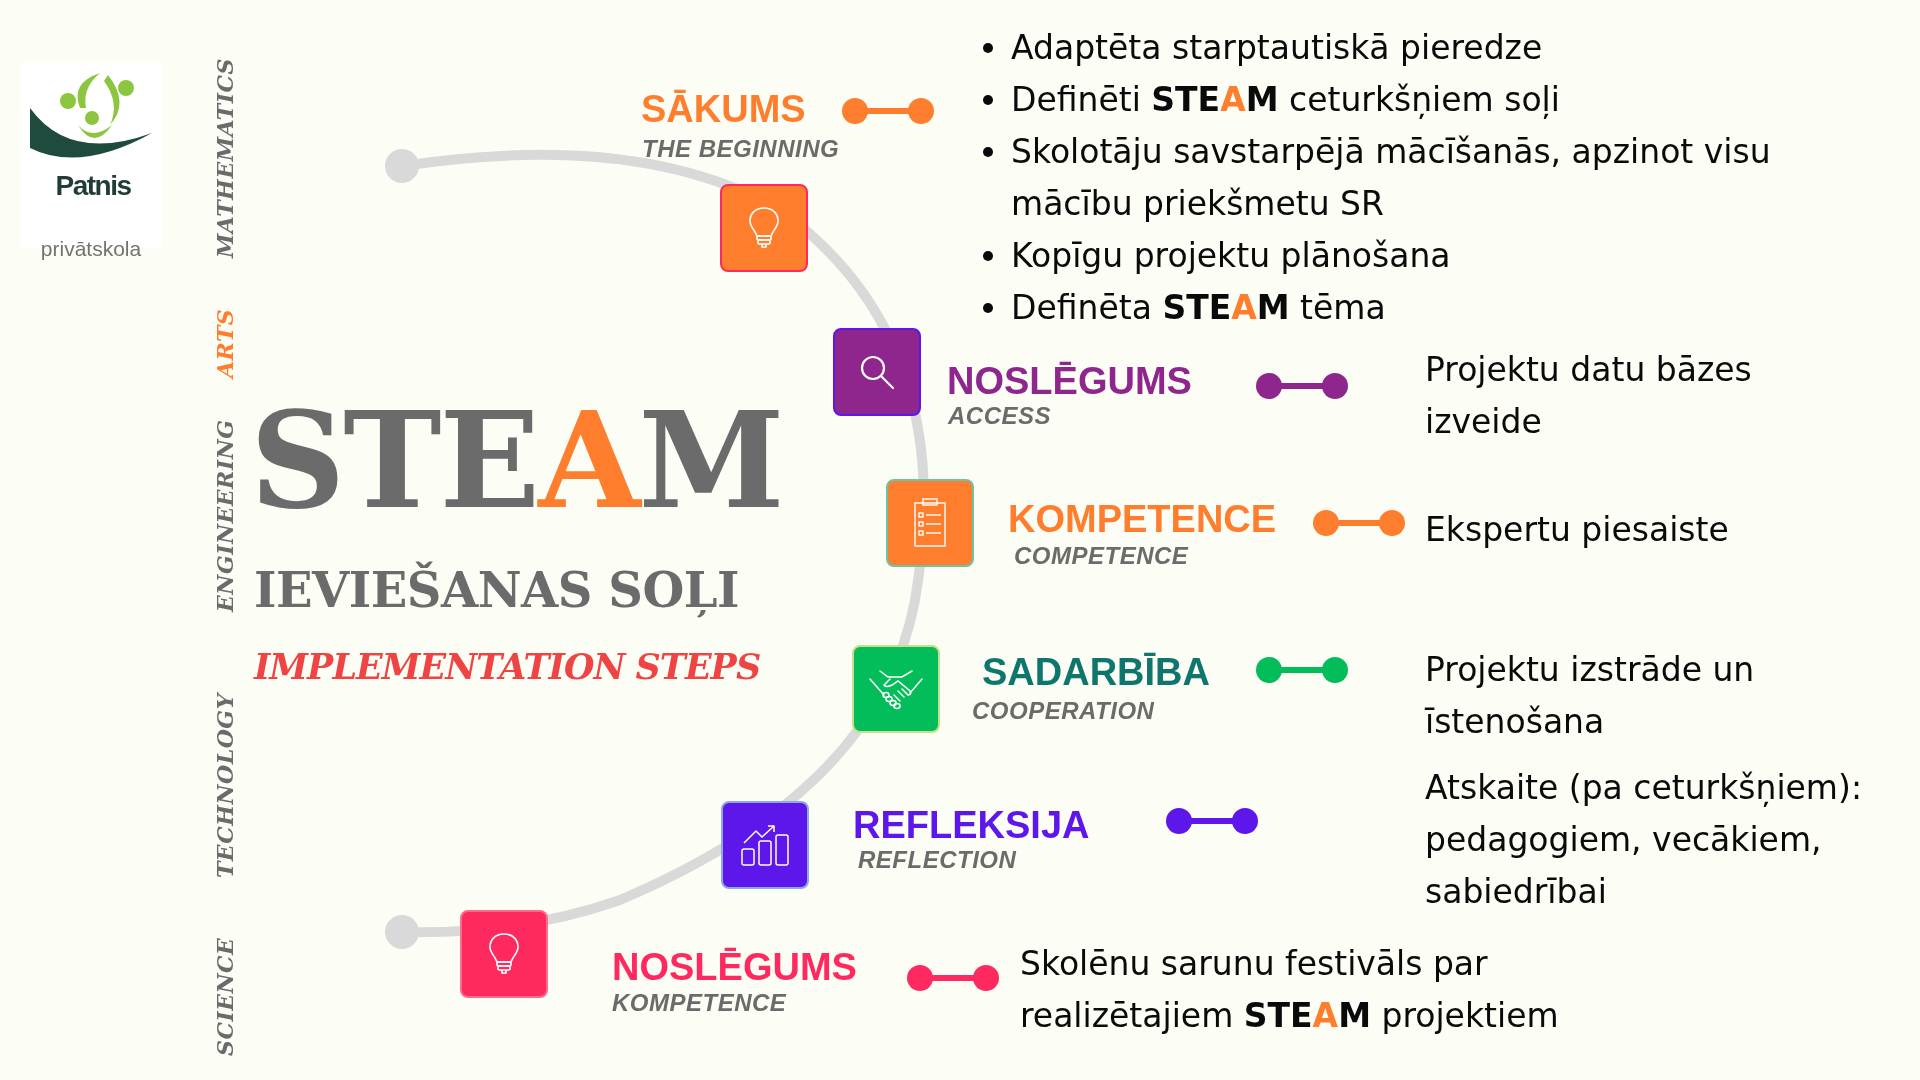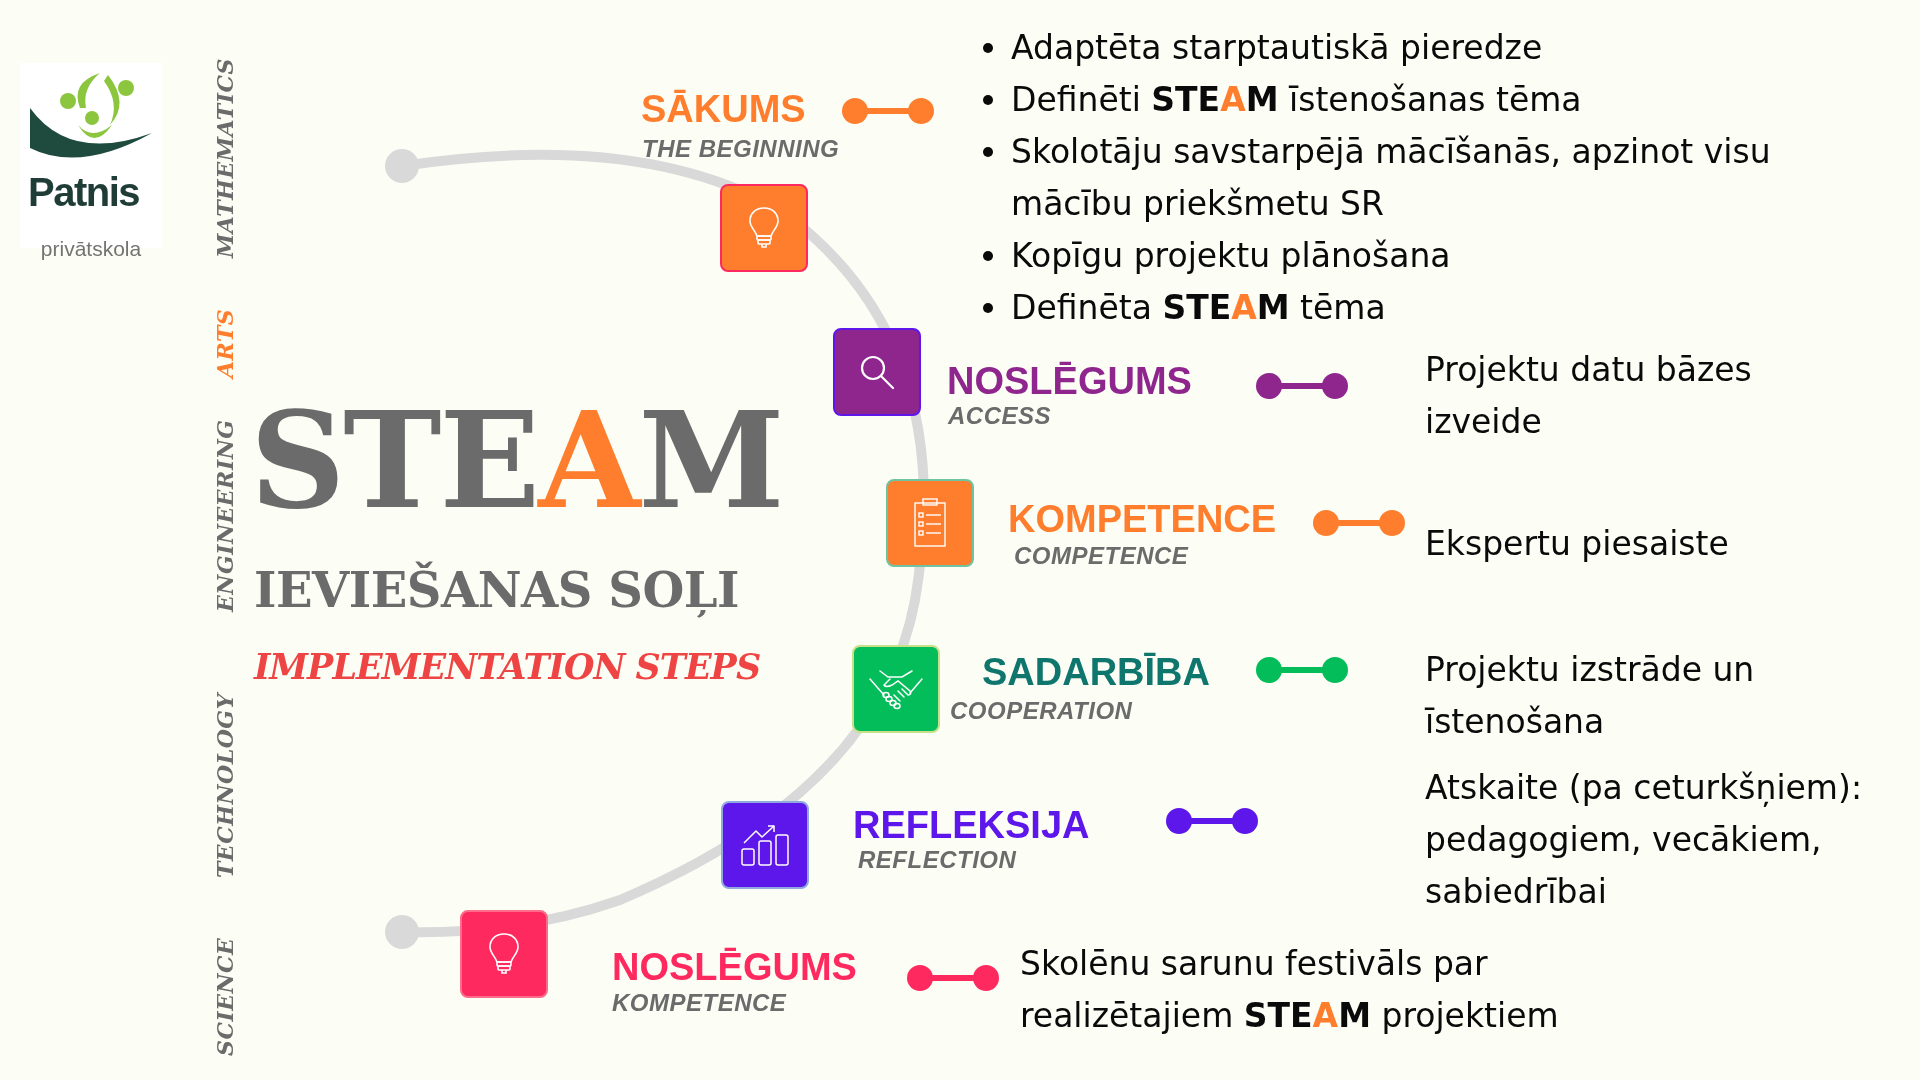--- a/index.html
+++ b/index.html
@@ -11,21 +11,21 @@
     .abs { position: absolute; }
     
     .logo {
       left: 20px; left: 20px; top: 63px; width: 142px; height: 185px;
       background: #ffffff;
     }
     .logo svg { position: absolute; left: 0; top: 0; }
     .logo-name {
       position: absolute; left: 8px; top: 107px; width: 130px;
       font-family: "Liberation Sans", sans-serif; font-weight: bold;
-      font-size: 40px; color: #1f3d36; letter-spacing: -1.5px; text-align: left;
+      font-size: 28px; color: #1f3d36; letter-spacing: -1.5px; text-align: center;
     }
     .logo-sub {
       position: absolute; left: 0; top: 150px; width: 142px;
       font-size: 21px; color: #737373; text-align: center; margin-top: 24px;
     }
     
     .vlabel {
       position: absolute; left: 212px;
       font-family: "DejaVu Serif", serif; font-weight: bold; font-style: italic;
       font-size: 22px; color: #6b6b6b; letter-spacing: 0.5px;
@@ -129,21 +129,21 @@
 </div>
 <div class="step-title" style="left:641px;top:90px;color:#fe7e2e">SĀKUMS</div>
 <div class="step-sub" style="left:642px;top:137px">THE BEGINNING</div>
 <div class="connector" style="left:842px;top:96px">
   <div class="d1" style="background:#fe7e2e"></div>
     <div class="bar" style="background:#fe7e2e"></div>
     <div class="d2" style="background:#fe7e2e"></div>
 </div>
 <ul class="desc" style="left:977px;top:22px;width:900px">
   <li><span>Adaptēta starptautiskā pieredze</span></li>
-  <li><span>Definēti </span><b>STE</b><b class="a">A</b><b>M</b><span> īstenošanas tēma</span></li>
+  <li><span>Definēti </span><b>STE</b><b class="a">A</b><b>M</b><span> ceturkšņiem soļi</span></li>
   <li style="width:870px"><span>Skolotāju savstarpējā mācīšanās, apzinot visu mācību priekšmetu SR</span></li>
   <li><span>Kopīgu projektu plānošana</span></li>
   <li><span>Definēta </span><b>STE</b><b class="a">A</b><b>M</b><span> tēma</span></li>
 </ul>
 
 <div class="icon-box" style="left:833px;top:328px;background:#8e268d;border-color:#5e17eb">
   <svg width="40" height="40" viewBox="0 0 40 40" fill="none" stroke="#fff" stroke-width="2.2">
     <circle cx="16" cy="16" r="11"></circle>
       <path d="M24 24 L36 36" stroke-linecap="round"></path>
   </svg>
@@ -169,38 +169,38 @@
       <path d="M13 35 H28"></path>
   </svg>
 </div>
 <div class="step-title" style="left:1008px;top:500px;color:#fe7e2e">KOMPETENCE</div>
 <div class="step-sub" style="left:1014px;top:544px">COMPETENCE</div>
 <div class="connector" style="left:1313px;top:508px">
   <div class="d1" style="background:#fe7e2e"></div>
     <div class="bar" style="background:#fe7e2e"></div>
     <div class="d2" style="background:#fe7e2e"></div>
 </div>
-<div class="desc" style="left:1425px;top:518px;width:420px">Ekspertu piesaiste</div>
+<div class="desc" style="left:1425px;top:504px;width:420px">Ekspertu piesaiste</div>
 
 <div class="icon-box" style="left:852px;top:645px;background:#03bd5b;border-color:#c9e08a">
   <svg width="56" height="44" viewBox="0 0 56 44" fill="none" stroke="#fff" stroke-width="1.5" stroke-linecap="round">
     <path d="M2 12 L16 28"></path>
       <path d="M54 12 L42 26"></path>
     <path d="M12 4 L20 10 L34 10 L44 4"></path>
     <path d="M22 12 L16 18 Q18 21 24 18 L30 14 L42 24 Q44 28 40 28 L34 22"></path>
     <path d="M36 30 L30 24"></path>
       <path d="M32 34 L26 28"></path>
     <ellipse cx="18" cy="28" rx="3" ry="2.5"></ellipse>
       <ellipse cx="21" cy="32" rx="3" ry="2.5"></ellipse>
       <ellipse cx="25" cy="36" rx="3" ry="2.5"></ellipse>
       <ellipse cx="29" cy="39" rx="3" ry="2.5"></ellipse>
   </svg>
 </div>
 <div class="step-title" style="left:982px;top:653px;color:#0f766e">SADARBĪBA</div>
-<div class="step-sub" style="left:950px;top:699px">COOPERATION</div>
+<div class="step-sub" style="left:972px;top:699px">COOPERATION</div>
 <div class="connector" style="left:1256px;top:655px">
   <div class="d1" style="background:#03bd5b"></div>
     <div class="bar" style="background:#03bd5b"></div>
     <div class="d2" style="background:#03bd5b"></div>
 </div>
 <div class="desc" style="left:1425px;top:644px;width:380px">Projektu izstrāde un īstenošana</div>
 
 <div class="icon-box" style="left:721px;top:801px;background:#5e17eb;border-color:#8fa8e0">
   <svg width="50" height="44" viewBox="0 0 50 44" fill="none" stroke="#fff" stroke-width="1.5" stroke-linejoin="round">
     <rect x="2" y="26" width="12" height="16" rx="2"></rect>

